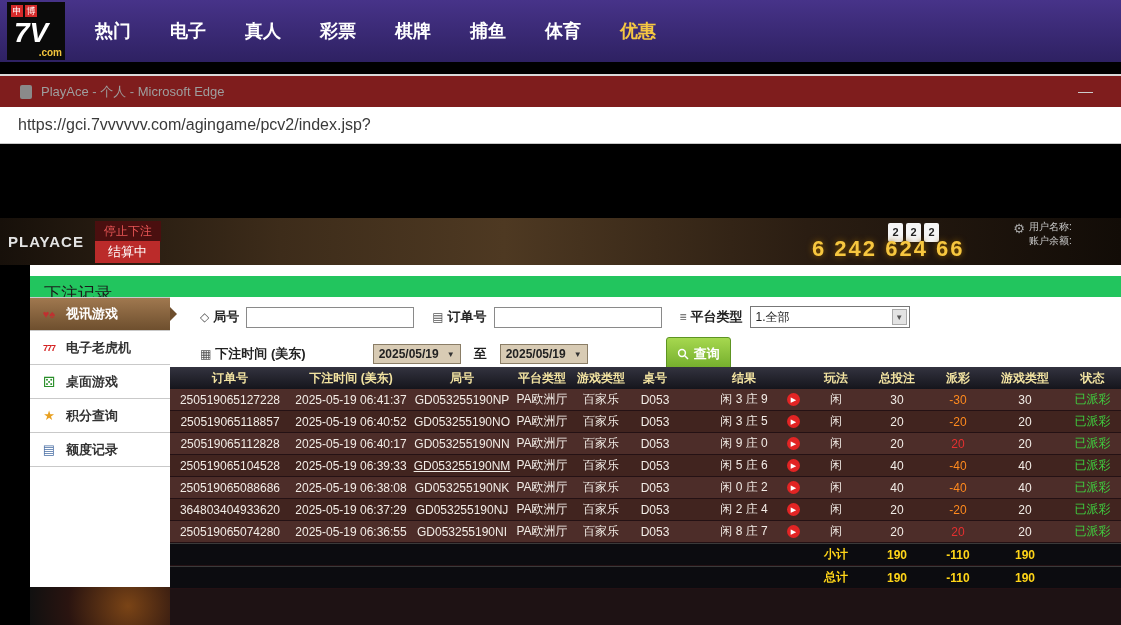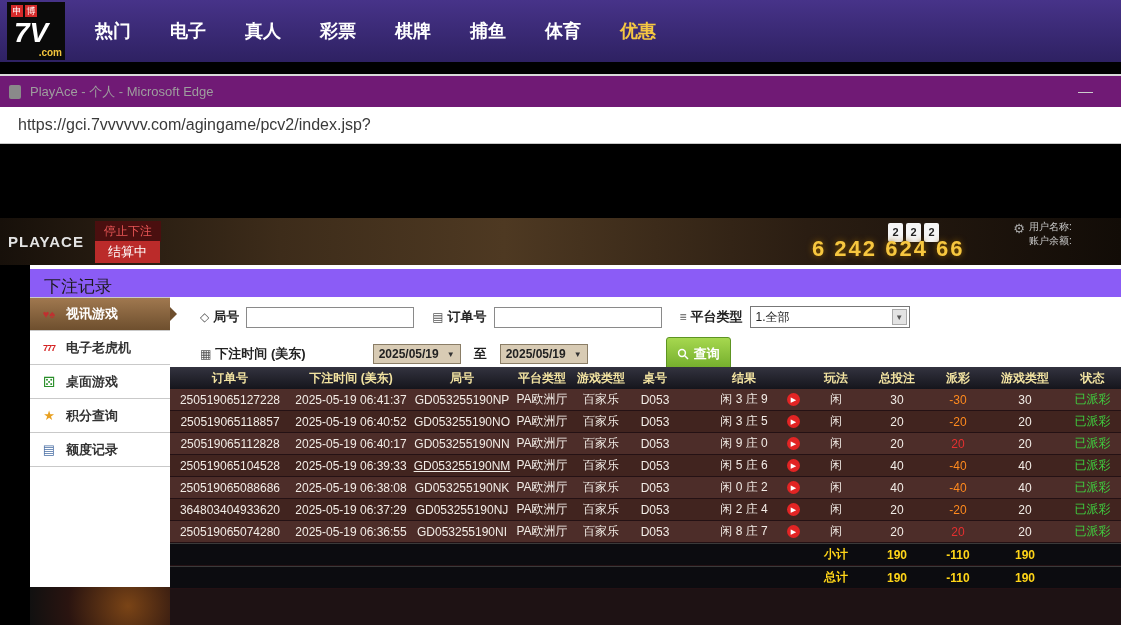--- a/index.html
+++ b/index.html
@@ -14,22 +14,22 @@
   .logo { position:relative; width:58px; height:58px; margin-left:7px; background:#0a0a0a; cursor:pointer; }
   .badges { position:absolute; top:3px; left:4px; display:flex; gap:2px; }
   .badge { width:12px; height:12px; background:#d42a2a; color:#fff; font-size:9px; line-height:12px; text-align:center; }
   .logo-title { position:absolute; left:7px; top:15px; color:#fff; font-size:28px; font-weight:bold; font-style:italic; }
   .logo-suffix { position:absolute; right:3px; bottom:2px; color:#f3c53d; font-size:10px; font-weight:bold; }
   .menu { display:flex; margin-left:30px; gap:39px; }
   .menu-item { color:#fff; font-size:18px; font-weight:bold; min-width:36px; text-align:center; cursor:pointer; text-decoration:none; }
   .menu-item.highlight { color:#f6c842; }
   
   .lightline { position:absolute; top:74px; left:0; width:100%; height:2px; background:#d9d9d9; }
-  .titlebar { position:absolute; top:76px; left:0; width:100%; height:31px; background:#701a75;
-    display:flex; align-items:center; padding-left:9px; }
+  .titlebar { position:absolute; top:76px; left:0; width:100%; height:31px; background:#7f1d1d;
+    display:flex; align-items:center; padding-left:20px; }
   .tb-icon { width:12px; height:14px; background:#8a8a8a; border-radius:2px; }
   .tb-title { margin-left:9px; color:#9e9e9e; font-size:13px; }
   .tb-min { position:absolute; right:28px; top:6px; color:#cccccc; font-size:15px; cursor:pointer; }
   .urlbar { position:absolute; top:107px; left:0; width:100%; height:37px; background:#ffffff;
     border-bottom:1px solid #c9c9c9; display:flex; align-items:center; padding-left:18px; cursor:text; }
   .url-text { color:#3a3a3a; font-size:16px; }
   
   .viewport { position:absolute; top:144px; left:0; width:100%; height:481px; background:#000; }
   .casino { position:absolute; top:74px; left:0; width:100%; height:47px; overflow:hidden;
     background:linear-gradient(90deg,#17100a,#3d2c1a 25%,#4e3922 45%,#2a1d12 72%,#120c07); }
@@ -47,21 +47,21 @@
   .rail-red { height:14px; color:#e84040; font-size:11px; font-weight:bold; text-align:center; }
   .rail-white { height:14px; color:#eee; font-size:10px; text-align:center; }
   .rail-spacer { height:36px; }
   .rail-deposit { height:30px; background:#4e4e4e; color:#fff; font-size:11px; text-align:center; line-height:30px; cursor:pointer; }
   .rail-whiteblock { height:72px; background:#f0f0f0; color:#333; font-size:10px; text-align:center; padding-top:20px; }
   .rail-blue { height:24px; background:#2f6fb5; color:#fff; font-size:11px; text-align:center; line-height:24px; cursor:pointer; }
   .rail-dark { height:25px; background:#1b1b1b; color:#ddd; font-size:11px; text-align:center; line-height:25px; cursor:pointer; }
   .rail-fill { flex:1; background:#141414; }
   
   .panel { position:absolute; left:30px; top:121px; width:1091px; height:360px; background:#fff; }
-  .panel-header { position:absolute; top:4px; left:0; width:100%; height:32px; background:#8b5cf6; }
+  .panel-header { position:absolute; top:11px; left:0; width:100%; height:32px; background:#22c55e; }
   .panel-title { position:absolute; left:14px; top:6px; color:#1a1a1a; font-size:17px; }
   .sidebar { position:absolute; left:0; top:32px; width:140px; bottom:0; background:#fff; z-index:2; }
   .side-item { position:relative; height:34px; display:flex; align-items:center; padding-left:10px; gap:8px;
     border-bottom:1px solid #c9c9c9; font-size:13px; font-weight:bold; color:#333; cursor:pointer; }
   .side-item:first-child { border-top:1px solid #c9c9c9; }
   .side-item.active { background:linear-gradient(#a0784f,#6e4f2e); color:#fff; }
   .side-item.active::after { content:""; position:absolute; right:-7px; top:50%; margin-top:-7px;
     border-left:7px solid #6e4f2e; border-top:7px solid transparent; border-bottom:7px solid transparent; }
   .side-icon { width:18px; text-align:center; font-size:13px; }
   .i-cards { color:#c03030; font-size:11px; }

